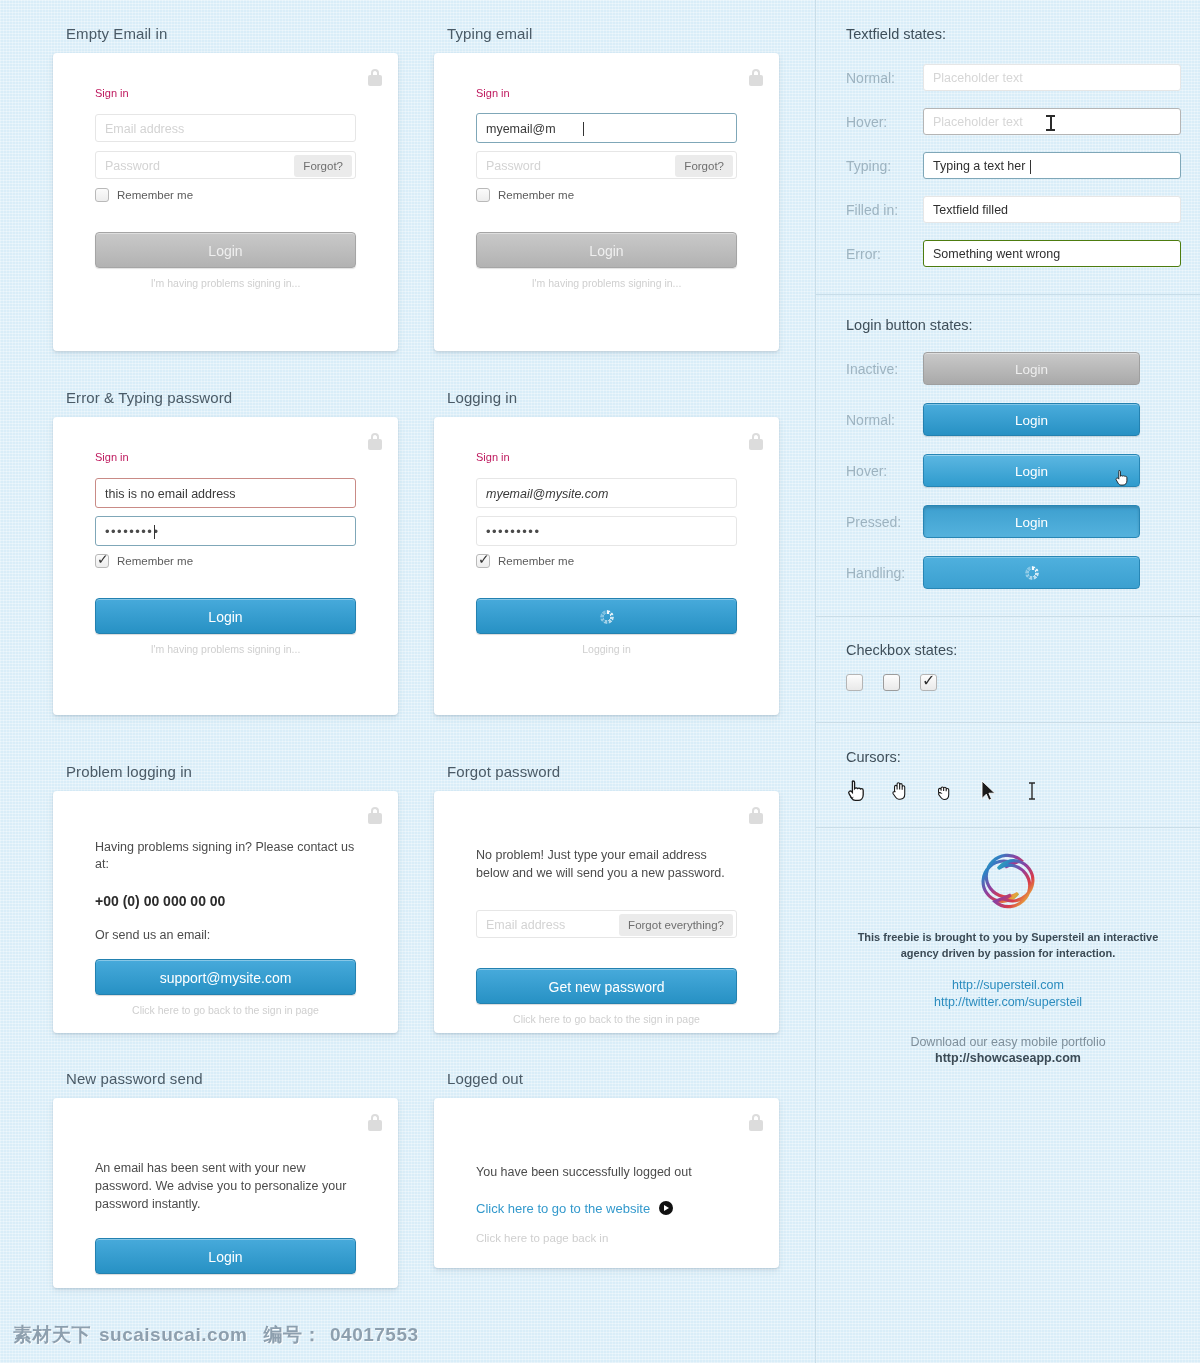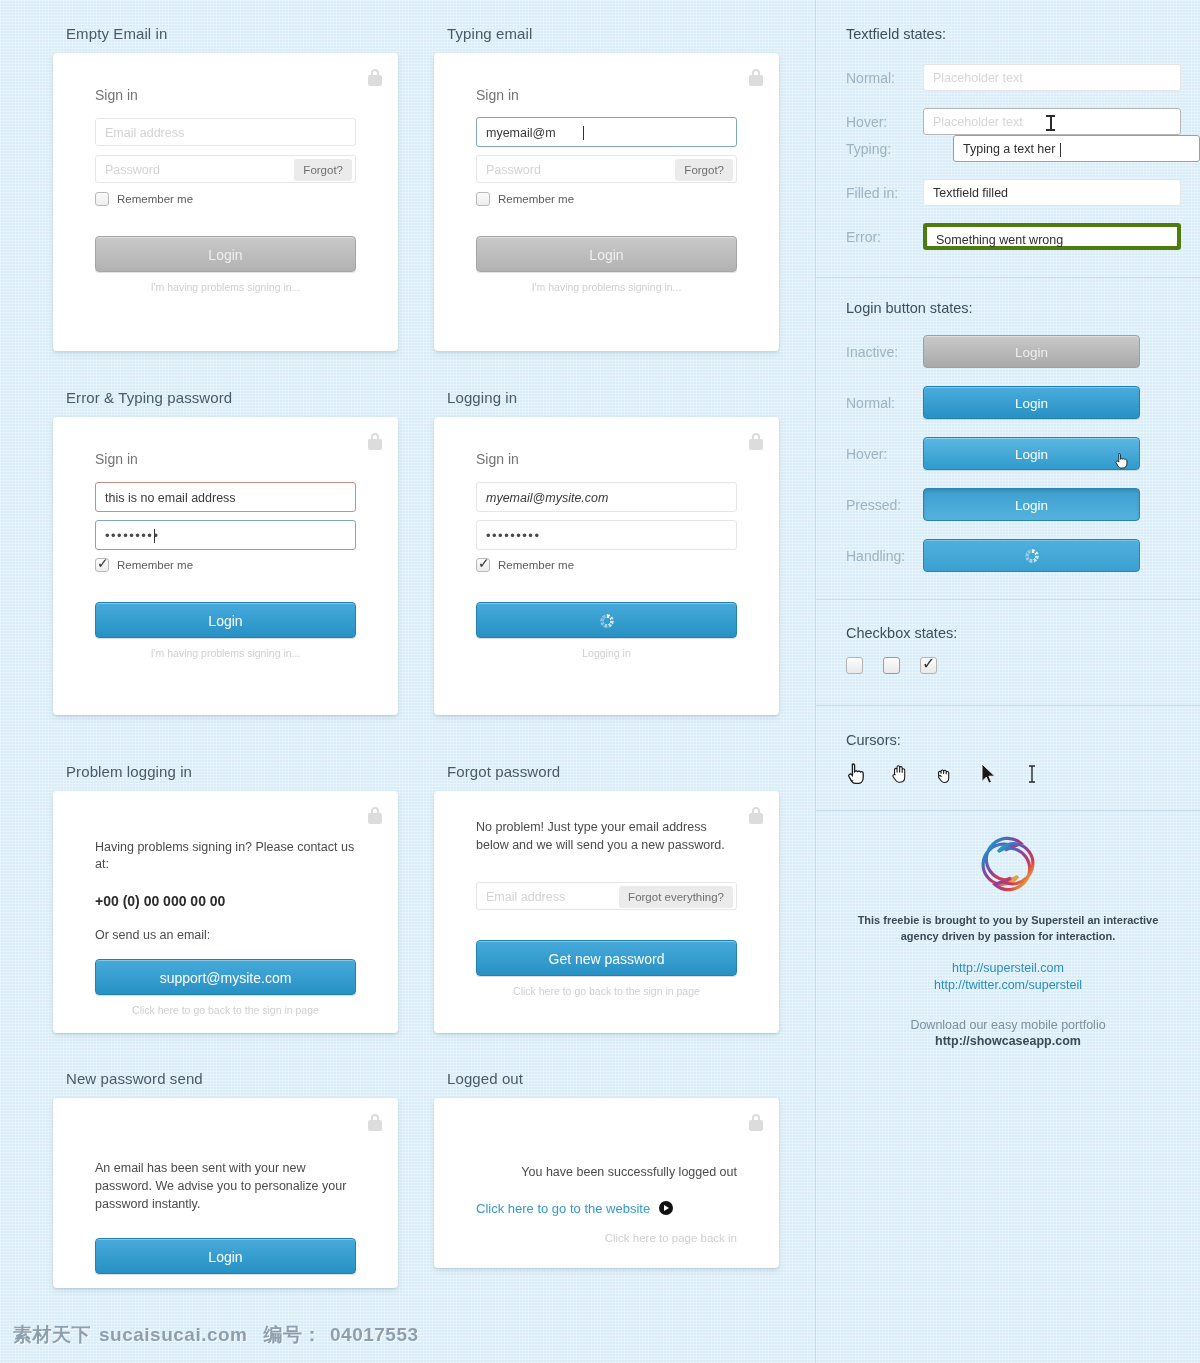--- a/index.html
+++ b/index.html
@@ -40,21 +40,21 @@
     position:absolute; left:3px; top:0; width:8px; height:8px;
     border:2px solid #dcdcdc; border-bottom:none;
     border-radius:5px 5px 0 0;
   }
   .lock .body{
     position:absolute; left:0; top:6px; width:14px; height:11px;
     background:#dcdcdc; border-radius:2px;
   }
   .inner{padding:34px 42px 0 42px;}
   .signin-h{
-    font-size:14px; color:#737373; margin:0 0 15px 0; font-weight:400;
+    font-size:11px; color:#be185d; margin:0 0 15px 0; font-weight:400;
   }
   .field{
     position:relative; height:28px; margin-bottom:9px;
     border:1px solid #e6e6e6; border-radius:3px; background:#fff;
   }
   .field.focus{border:1px solid #7fa7b8;}
   .field.error{border:1px solid #c98b86;}
   .field .txt{
     position:absolute; left:9px; top:0; height:28px; line-height:28px;
     font-size:12.5px; color:#3a3a3a; white-space:nowrap;
@@ -140,21 +140,21 @@
   .hr{height:1px; background:#c9dde8; width:100%;}
   .rtitle{font-size:14.5px; color:#3f4f5a; margin:0 0 0 30px; font-weight:400;}
   .rrow{display:flex; align-items:center; margin-left:30px;}
   .rlabel{width:77px; font-size:14px; color:#9db3c0; flex:0 0 auto;}
   .tf{
     flex:1 1 auto; height:27px; background:#fff; border:1px solid #e6e6e6;
     border-radius:3px; position:relative; max-width:258px;
   }
   .tf.hover{border:1px solid #b5b5b5;}
   .tf.focus{border:1px solid #7fa7b8;}
-  .tf.err{border:4px solid #4d7c0f;padding-left:20px;}
+  .tf.err{border:1px solid #4d7c0f;padding-left:20px;}
   .tf .t{
     position:absolute; left:9px; top:0; height:27px; line-height:27px;
     font-size:12.5px; color:#2f2f2f; white-space:nowrap;
   }
   .tf .t.ph{color:#d6d6d6;}
   .ibeam{
     position:absolute; width:9px; height:16px;
   }
   .ibeam::before{
     content:""; position:absolute; left:4px; top:1px; width:1.5px; height:14px; background:#2b2b2b;
@@ -352,21 +352,21 @@
       </div>
     </div>
 
     <div class="cardwrap" style="left:434px; top:763px; width:345px;">
       <div class="section-title">Forgot password</div>
       <div class="card" style="height:242px;">
         <div class="lock">
             <div class="shackle"></div>
             <div class="body"></div>
           </div>
-        <div class="inner" style="padding-top:28px;">
+        <div class="inner" style="padding-top:56px;">
           <p class="bigmsg">No problem! Just type your email address below and we will send you a new password.</p>
           <div class="field" style="margin-top:27px;">
             <span class="txt ph">Email address</span>
             <span class="forgot">Forgot everything?</span>
           </div>
           <div class="btn blue" style="margin-top:30px;">Get new password</div>
           <div class="subnote">Click here to go back to the sign in page</div>
         </div>
       </div>
     </div>
@@ -385,21 +385,21 @@
       </div>
     </div>
 
     <div class="cardwrap" style="left:434px; top:1070px; width:345px;">
       <div class="section-title">Logged out</div>
       <div class="card" style="height:170px;">
         <div class="lock">
             <div class="shackle"></div>
             <div class="body"></div>
           </div>
-        <div class="inner" style="padding-top:66px;text-align:right;">
+        <div class="inner" style="padding-top:66px;">
           <p class="msg">You have been successfully logged out</p>
           <div class="weblink">
             <span>Click here to go to the website</span>
             <span class="playdot"></span>
           </div>
           <p class="dimnote">Click here to page back in</p>
         </div>
       </div>
     </div>
 
@@ -418,21 +418,21 @@
       </div>
 
       <div class="rrow" style="margin-top:17px;">
         <div class="rlabel">Hover:</div>
         <div class="tf hover">
           <span class="t ph">Placeholder text</span>
           <span class="ibeam" style="left:122px; top:6px;"></span>
         </div>
       </div>
 
-      <div class="rrow" style="gap:30px;">
+      <div class="rrow" style="margin-top:17px;">
         <div class="rlabel">Typing:</div>
         <div class="tf focus">
           <span class="t">Typing a text her</span>
           <span class="caret" style="position:absolute; left:105px; top:7px;"></span>
         </div>
       </div>
 
       <div class="rrow" style="margin-top:17px;">
         <div class="rlabel">Filled in:</div>
         <div class="tf">

